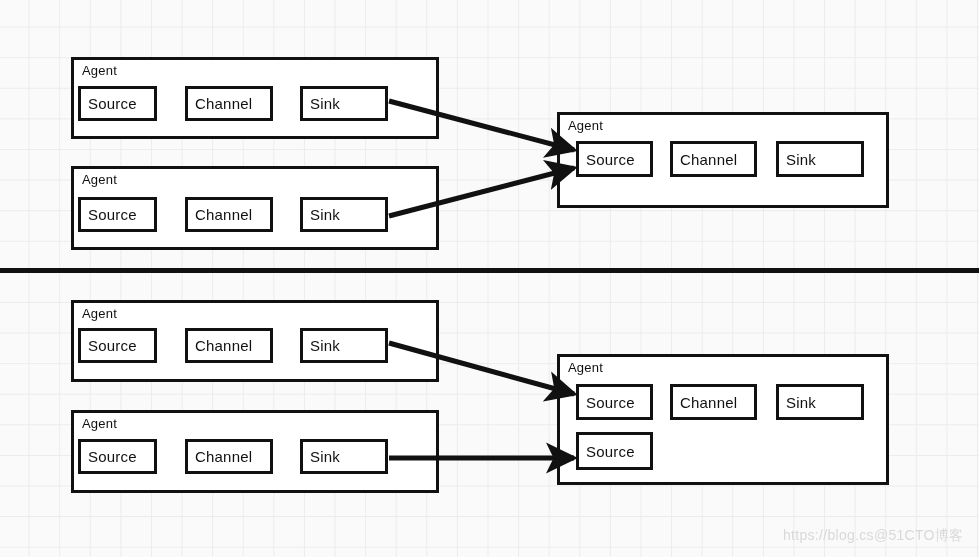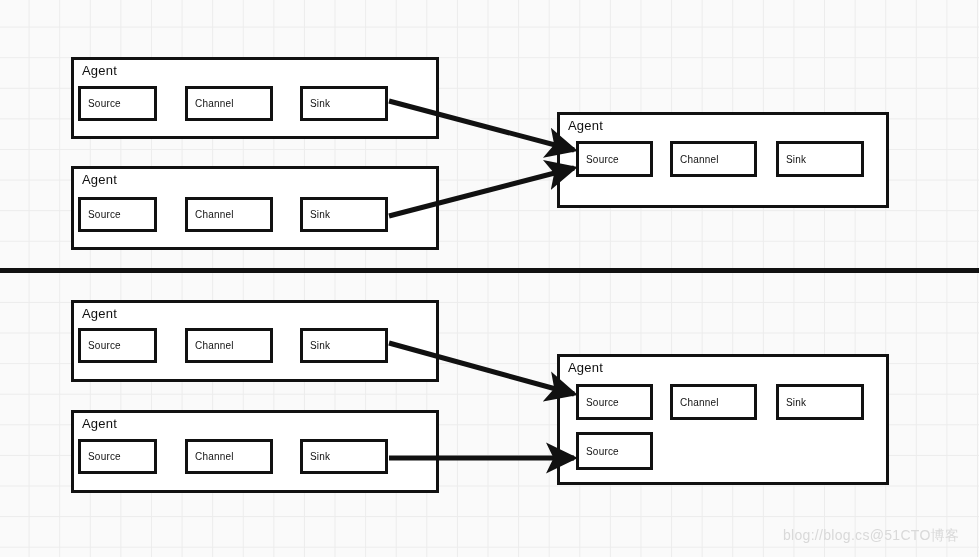--- a/index.html
+++ b/index.html
@@ -39,21 +39,21 @@
   .node-box {
     position: absolute;
     box-sizing: border-box;
     background: #ffffff;
     border: 3px solid #111111;
     display: flex;
     align-items: center;
     z-index: 5;
   }
   .node-label {
-    font-size: 10px;
+    font-size: 15px;
     color: #111111;
     padding-left: 7px;
     white-space: nowrap;
     letter-spacing: 0.2px;
   }
   .divider {
     position: absolute;
     background: #111111;
     z-index: 2;
   }
@@ -172,15 +172,15 @@
 
     <line x1="389" y1="101" x2="574" y2="150" stroke="#111111" stroke-width="5" marker-end="url(#ah)"></line>
 
     <line x1="389" y1="216" x2="574" y2="168" stroke="#111111" stroke-width="5" marker-end="url(#ah)"></line>
 
     <line x1="389" y1="343" x2="574" y2="394" stroke="#111111" stroke-width="5" marker-end="url(#ah)"></line>
 
     <line x1="389" y1="458" x2="574" y2="458" stroke="#111111" stroke-width="5" marker-end="url(#ah)"></line>
   </svg>
 
-  <div class="watermark" style="left:783px; top:527px;">blog://blog.cs@51CTO博客</div>
+  <div class="watermark" style="left:783px; top:527px;">https://blog.cs@51CTO博客</div>
 
 </div>
 
 </body></html>

